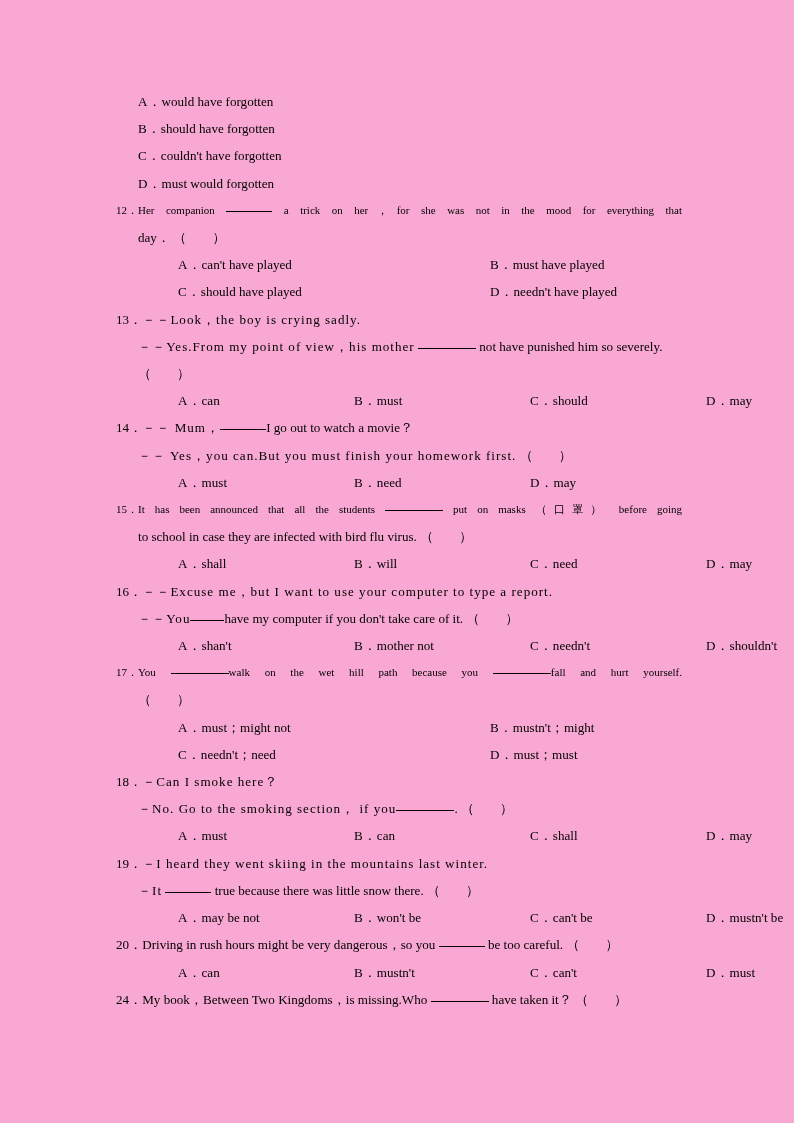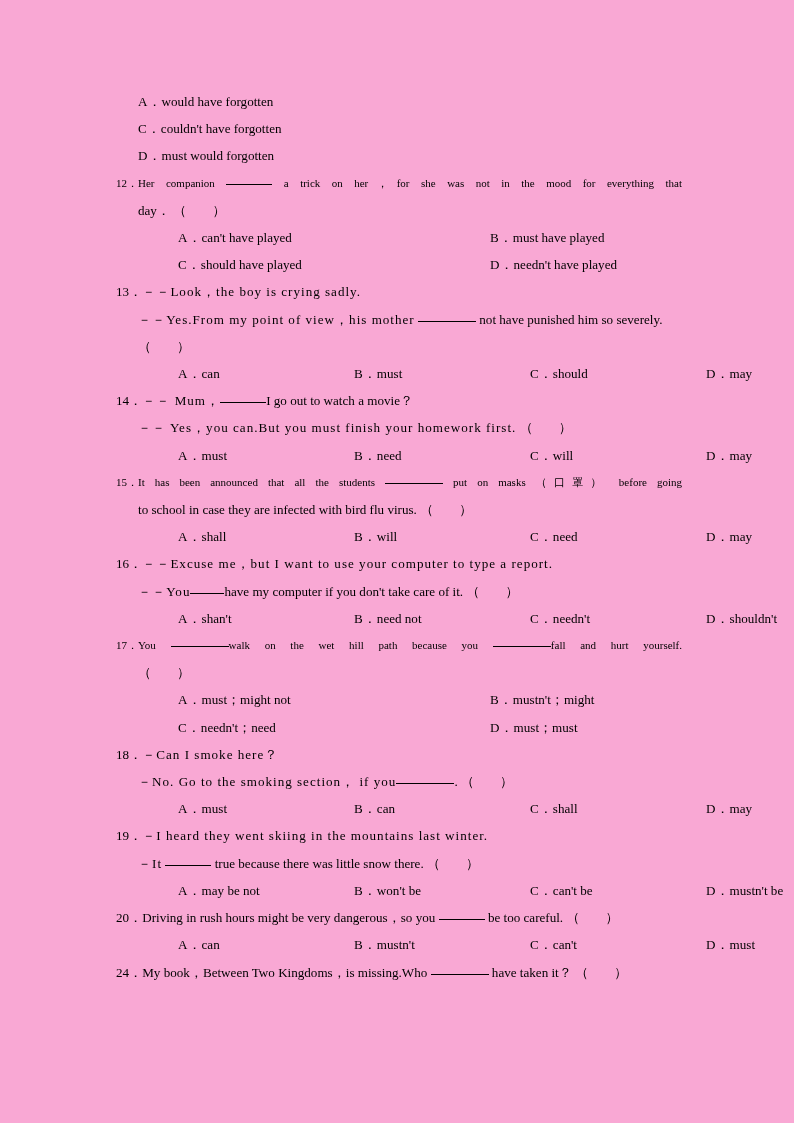--- a/index.html
+++ b/index.html
@@ -91,20 +91,23 @@
 <body>
 
 <div class="page">
   <div class="content">
 
     <div>
       <div class="qline ind-opt">
         <span class="opt-letter">A．</span><span>would have forgotten</span>
       </div>
       <div class="qline ind-opt">
+        <span class="opt-letter">B．</span><span>should have forgotten</span>
+      </div>
+      <div class="qline ind-opt">
         <span class="opt-letter">C．</span><span>couldn't have forgotten</span>
       </div>
       <div class="qline ind-opt">
         <span class="opt-letter">D．</span><span>must would forgotten</span>
       </div>
     </div>
 
     <div>
       <div class="stem"><span class="num">12．</span><span>Her companion</span>&nbsp;<span class="blank w-md"></span>&nbsp;<span>a trick on her，for she was not in the mood for everything that</span></div>
       <div class="qline ind-1"><span>day．</span>&nbsp;<span class="paren">（<span class="gap"></span>）</span></div>
@@ -129,42 +132,41 @@
         <div class="opt"><span class="opt-letter">D．</span><span>may</span></div>
       </div>
     </div>
 
     <div>
       <div class="qline"><span class="num">14．</span><span class="dash">－－ Mum，</span><span class="blank w-md"></span><span>I go out to watch a movie？</span></div>
       <div class="qline ind-1"><span class="dash">－－ Yes，you can.But you must finish your homework first.</span>&nbsp;<span class="paren">（<span class="gap"></span>）</span></div>
       <div class="opts cols4">
         <div class="opt"><span class="opt-letter">A．</span><span>must</span></div>
         <div class="opt"><span class="opt-letter">B．</span><span>need</span></div>
-        <div class="opt"><span class="opt-letter">C．</span><span>will</span></div>
         <div class="opt"><span class="opt-letter">D．</span><span>may</span></div>
       </div>
     </div>
 
     <div>
       <div class="stem"><span class="num">15．</span><span>It has been announced that all the students</span>&nbsp;<span class="blank w-lg"></span>&nbsp;<span>put on masks （口罩） before going</span></div>
       <div class="qline ind-1"><span>to school in case they are infected with bird flu virus.</span>&nbsp;<span class="paren">（<span class="gap"></span>）</span></div>
       <div class="opts cols4">
         <div class="opt"><span class="opt-letter">A．</span><span>shall</span></div>
         <div class="opt"><span class="opt-letter">B．</span><span>will</span></div>
         <div class="opt"><span class="opt-letter">C．</span><span>need</span></div>
         <div class="opt"><span class="opt-letter">D．</span><span>may</span></div>
       </div>
     </div>
 
     <div>
       <div class="qline"><span class="num">16．</span><span class="dash">－－Excuse me，but I want to use your computer to type a report.</span></div>
       <div class="qline ind-1"><span class="dash">－－You</span><span class="blank w-sm"></span><span>have my computer if you don't take care of it.</span>&nbsp;<span class="paren">（<span class="gap"></span>）</span></div>
       <div class="opts cols4">
         <div class="opt"><span class="opt-letter">A．</span><span>shan't</span></div>
-        <div class="opt"><span class="opt-letter">B．</span><span>need not</span></div>
+        <div class="opt"><span class="opt-letter">B．</span><span>mother not</span></div>
         <div class="opt"><span class="opt-letter">C．</span><span>needn't</span></div>
         <div class="opt"><span class="opt-letter">D．</span><span>shouldn't</span></div>
       </div>
     </div>
 
     <div>
       <div class="stem"><span class="num">17．</span><span>You</span>&nbsp;<span class="blank w-lg"></span><span>walk on the wet hill path because you</span>&nbsp;<span class="blank w-lg"></span><span>fall and hurt yourself.</span></div>
       <div class="qline ind-1"><span class="paren">（<span class="gap"></span>）</span></div>
       <div class="opts cols2">
         <div class="opt"><span class="opt-letter">A．</span><span>must；might not</span></div>

